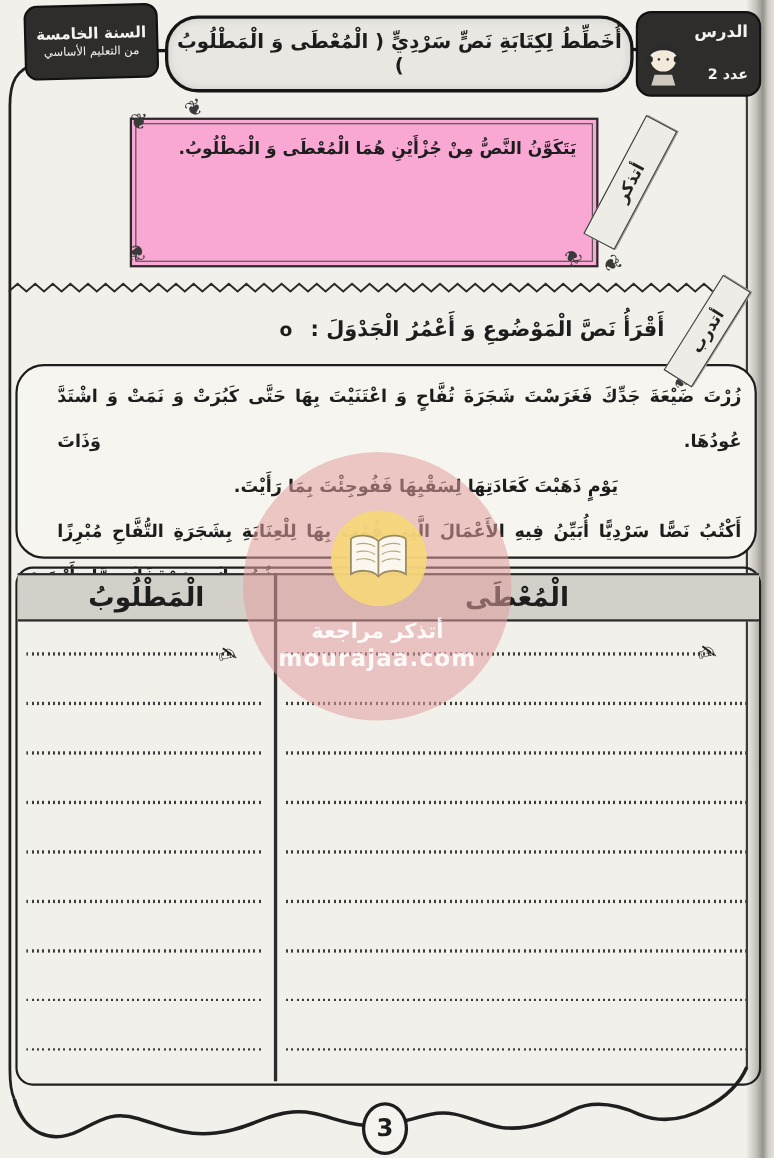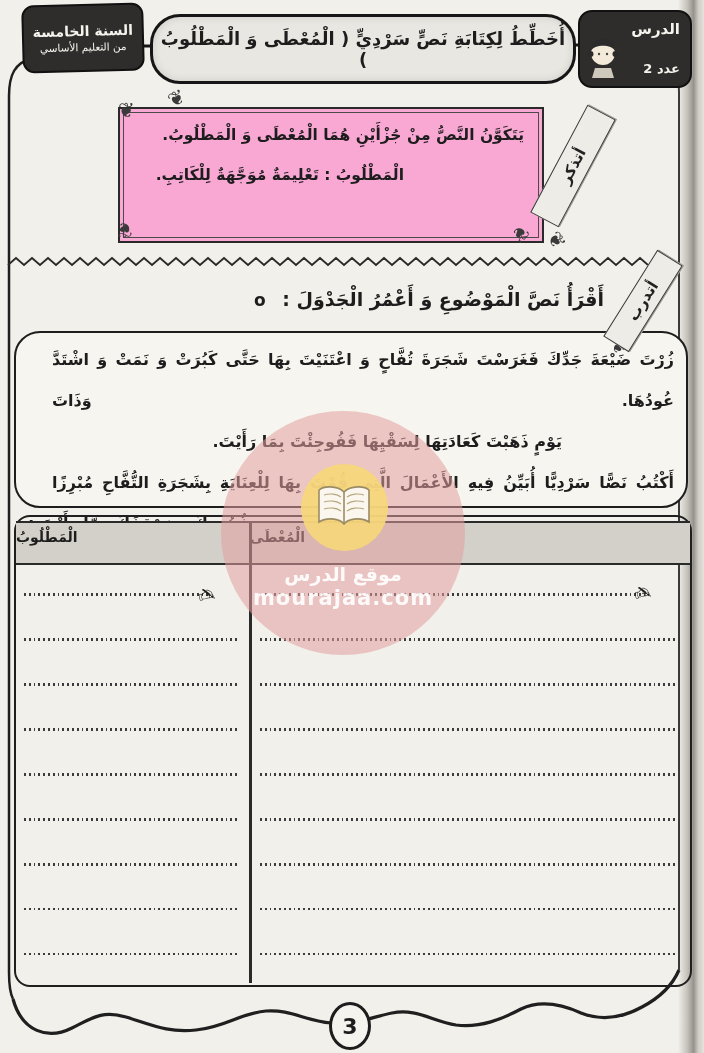--- a/index.html
+++ b/index.html
@@ -47,21 +47,21 @@
     border:2.5px solid #1d1d1d;border-radius:26px;z-index:3;padding:6px 12px;box-sizing:border-box;
     direction:rtl;font-weight:bold;font-size:16px;}
   .story-line{line-height:41px;}
   .story-line.j{text-align:justify;text-align-last:justify;margin-left:24px;}
   .story-line.c{text-align:right;padding-left:30px;padding-right:112px;}
   .story-line.e{text-align:left;}
   
   .xtable{left:14px;top:515px;width:674px;height:468px;border:2.5px solid #1f1f1f;border-radius:16px;z-index:3;}
   .thead{position:absolute;top:4px;left:0;right:0;height:44px;background:#d3d0ca;
     border-top:2px solid #2a2a2a;border-bottom:2.5px solid #2a2a2a;box-sizing:border-box;}
-  .th{position:absolute;top:12px;font-size:14px;font-weight:bold;text-align:left;direction:rtl;}
+  .th{position:absolute;top:12px;font-size:24px;font-weight:bold;text-align:center;direction:rtl;}
   .th.req{left:0;width:234px;}
   .th.giv{left:234px;right:0;}
   .vdiv{position:absolute;top:4px;bottom:2px;left:233px;width:2.5px;background:#2a2a2a;}
   .tbody{position:absolute;top:48px;bottom:0;left:0;right:0;}
   .col{position:absolute;top:0;padding-top:28px;}
   .col.req{left:8px;width:214px;}
   .col.giv{left:244px;right:12px;}
   .dotline{height:2.6px;margin-bottom:42.4px;
     background-image:repeating-linear-gradient(to right,#3c3c3c 0,#3c3c3c 1.8px,transparent 1.8px,transparent 4.8px);}
   .col.req .dotline.first{width:87%;}
@@ -122,21 +122,20 @@
           <circle cx="21" cy="16" r="1.2" fill="#444"></circle>
         <path d="M9 30 L25 30 L28 40 L6 40 Z" fill="#cfc9bd"></path>
       </svg>
     </span>
   </div>
 
   <div class="abs rem-box">
     <div class="rem-inner"></div>
     <div class="rem-lines">
       <div class="rem-line i0">يَتَكَوَّنُ النَّصُّ مِنْ جُزْأَيْنِ هُمَا الْمُعْطَى وَ الْمَطْلُوبُ.</div>
-      <div class="rem-line i2">الْمَطْلُوبُ : تَعْلِيمَةٌ مُوَجَّهَةٌ لِلْكَاتِبِ.</div>
     </div>
   </div>
   <span class="abs orn" style="left:168px;top:86px;transform:rotate(-25deg);">❦</span>
   <span class="abs orn" style="left:118px;top:98px;">❦</span>
   <span class="abs orn" style="left:116px;top:218px;transform:rotate(180deg);">❦</span>
   <span class="abs orn" style="left:512px;top:222px;transform:rotate(140deg);">❦</span>
   <span class="abs orn" style="left:548px;top:228px;transform:rotate(60deg);">❦</span>
   <span class="abs orn" style="left:612px;top:338px;transform:rotate(60deg);font-size:16px;">❦</span>
 
   <div class="abs ribbon rib-remember">
@@ -194,20 +193,20 @@
   <div class="abs wm-circle"></div>
   <div class="abs wm-sun"></div>
   <span class="abs wm-book">
     <svg width="64" height="50" viewBox="0 0 64 50">
       <path d="M32 10 C 25 3 11 4 7 8 L 7 40 C 13 36 26 35 32 42 C 38 35 51 36 57 40 L 57 8 C 53 4 39 3 32 10 Z" fill="#fbf7ee" stroke="#9b8c64" stroke-width="1.6"></path>
       <line x1="32" y1="10" x2="32" y2="42" stroke="#9b8c64" stroke-width="1.6"></line>
       <path d="M12 13 C 18 11 25 12 29 15 M12 20 C 18 18 25 19 29 22 M12 27 C 18 25 25 26 29 29" fill="none" stroke="#b5a87f" stroke-width="1.1"></path>
       <path d="M52 13 C 46 11 39 12 35 15 M52 20 C 46 18 39 19 35 22 M52 27 C 46 25 39 26 35 29" fill="none" stroke="#b5a87f" stroke-width="1.1"></path>
     </svg>
   </span>
-  <div class="abs wm-t1">موقع الدرس</div>
+  <div class="abs wm-t1">أتذكر مراجعة</div>
   <div class="abs wm-t2">mourajaa.com</div>
 
   <div class="abs pnum">
     <span>3</span>
   </div>
 
 </div>
 
 </body></html>

